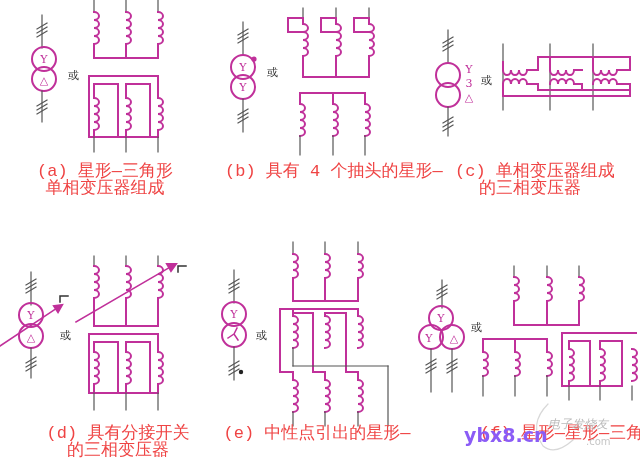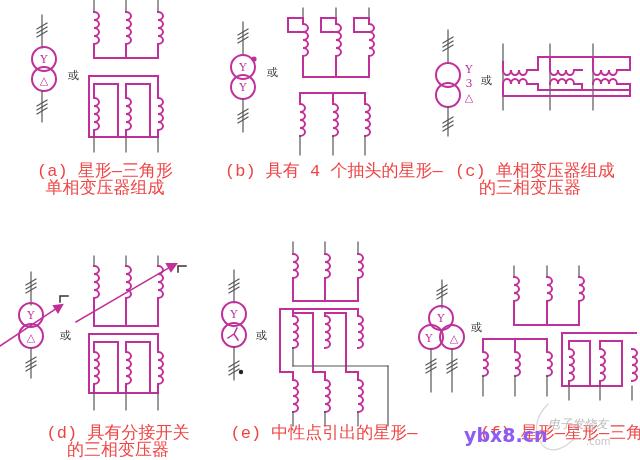--- a/index.html
+++ b/index.html
@@ -314,21 +314,21 @@
   <div>(b) 具有 4 个抽头的星形—</div>
 </div>
 <div class="cap" style="left:455px;top:163px;width:150px;">
   <div>(c) 单相变压器组成</div>
   <div>的三相变压器</div>
 </div>
 <div class="cap" style="left:43px;top:425px;width:150px;">
   <div>(d) 具有分接开关</div>
   <div>的三相变压器</div>
 </div>
-<div class="cap" style="left:224px;top:425px;width:200px;">
+<div class="cap" style="left:217px;top:425px;width:200px;">
   <div>(e) 中性点引出的星形—</div>
 </div>
 <div class="cap" style="left:480px;top:425px;width:160px;">
   <div>(f) 星形—星形—三角</div>
 </div>
 
 <div class="wm2">电子发烧友</div>
 <div class="wm3">.com</div>
 <div class="wm1">ybx8.cn</div>
 

